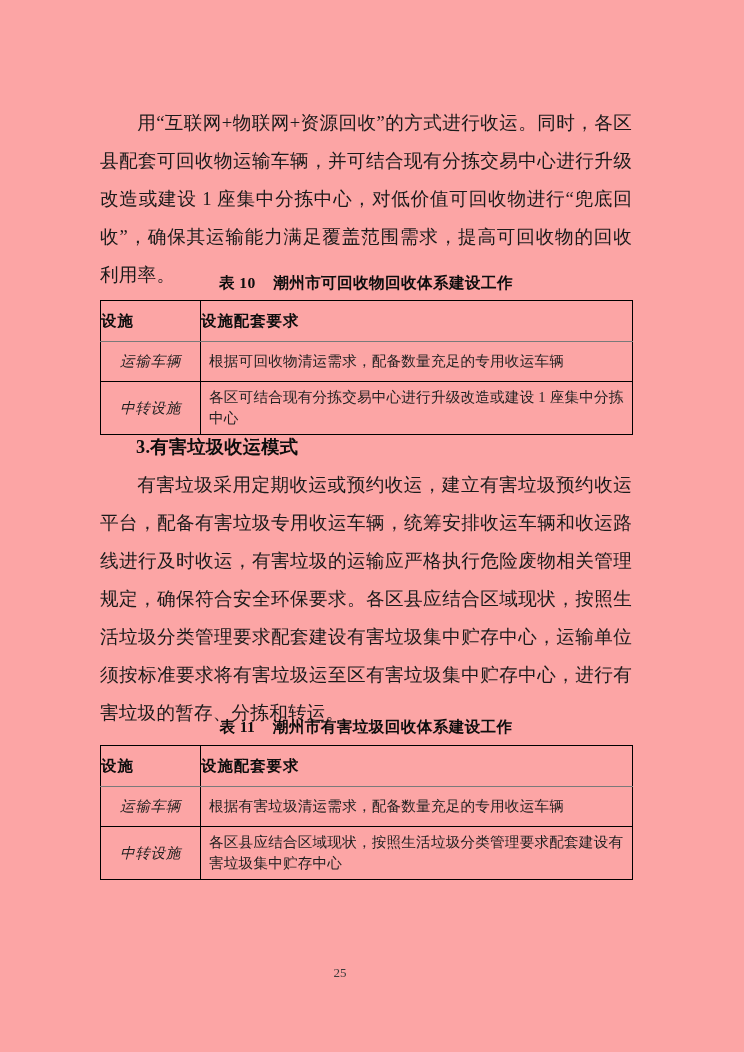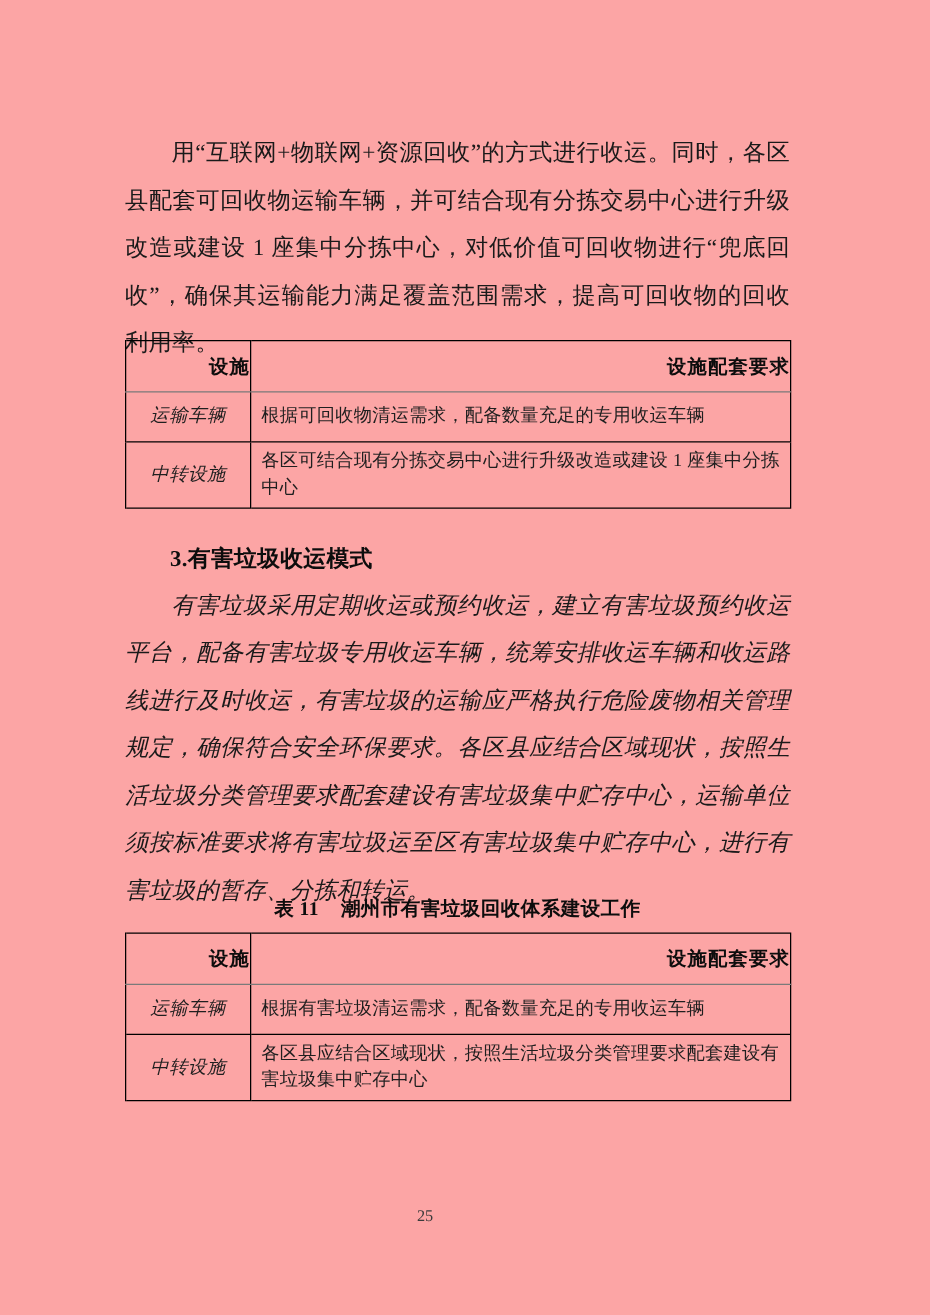--- a/index.html
+++ b/index.html
@@ -90,21 +90,21 @@
     border-left: 1.2px solid #000000;
     border-right: 1.2px solid #000000;
     padding: 0;
     vertical-align: middle;
   }
   table.doc-table tr.header-row th {
     border-bottom: 1.8px solid #7a7a7a;
     height: 40px;
     font-size: 15.4px;
     font-weight: bold;
-    text-align: right;
+    text-align: left;
     letter-spacing: 1px;
     font-family: "DejaVu Sans", "Liberation Sans", sans-serif;
     color: #0d0d0d;
   }
   table.doc-table tr.data-row td {
     border-top: 1.2px solid #000000;
     font-size: 14.6px;
     line-height: 21px;
     color: #1f1f1f;
   }
@@ -143,21 +143,20 @@
     left: 100px;
     top: 428px;
     width: 532px;
   }
 
   .para-block-2 {
     position: absolute;
     left: 100px;
     top: 466px;
     width: 532px;
-    font-style: italic;
   }
 
   
   .page-number {
     position: absolute;
     left: 0;
     top: 965px;
     width: 680px;
     text-align: center;
     font-size: 13px;
@@ -168,20 +167,23 @@
 </head>
 <body>
 
 <div class="page">
 
   <div class="content">
     <p class="para indent">用“互联网+物联网+资源回收”的方式进行收运。同时，各区县配套可回收物运输车辆，并可结合现有分拣交易中心进行升级改造或建设 1 座集中分拣中心，对低价值可回收物进行“兜底回收”，确保其运输能力满足覆盖范围需求，提高可回收物的回收利用率。</p>
   </div>
 
   <div class="table-block-10">
+    <div class="table-caption">
+      <span class="cap-num">表 10</span>&nbsp;&nbsp;&nbsp;<span>潮州市可回收物回收体系建设工作</span>
+    </div>
     <table class="doc-table">
       <colgroup>
           <col class="c1">
           <col class="c2">
         </colgroup>
       <tbody>
         <tr class="header-row">
           <th>设施</th>
           <th>设施配套要求</th>
         </tr>

